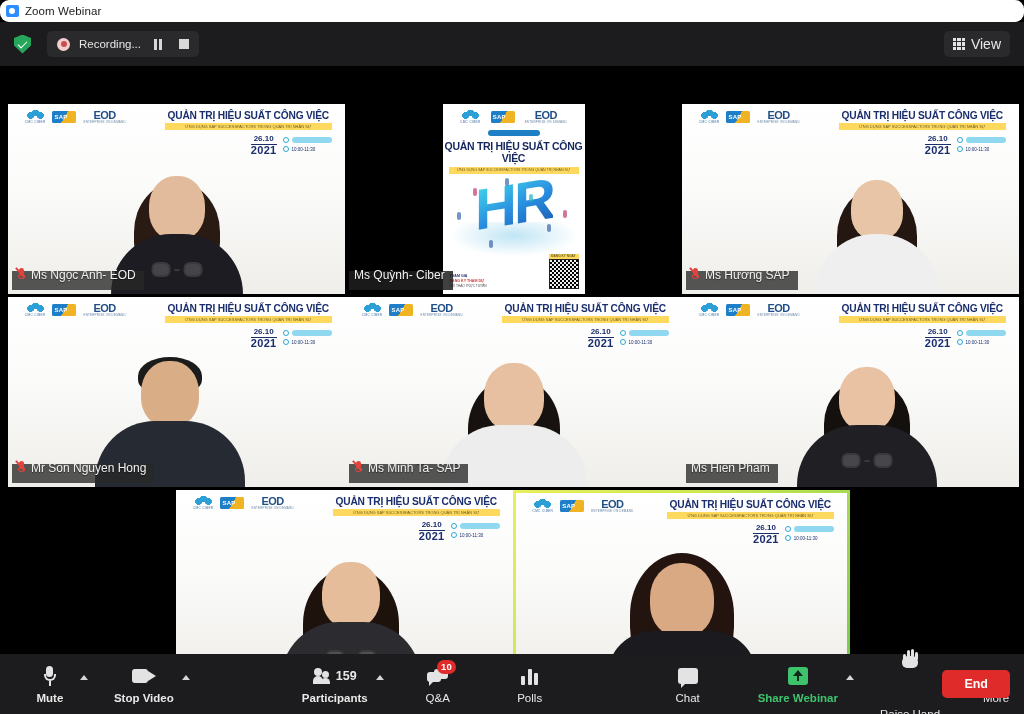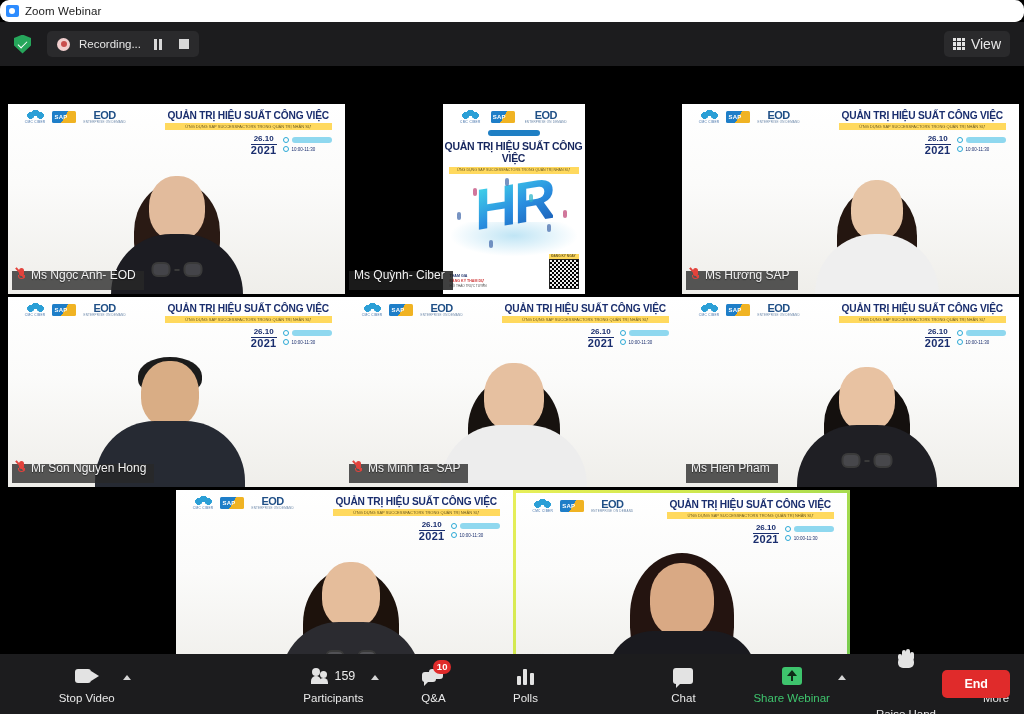--- a/index.html
+++ b/index.html
@@ -300,21 +300,21 @@
     border: 1px solid #222;
   }
 
   
   .toolbar {
     position: absolute; left: 0; bottom: 0;
     width: 1024px; height: 60px;
     background: #1c1c1e;
     display: flex; align-items: center;
   }
-  .tb-group { display: flex; align-items: flex-start; height: 100%; }
+  .tb-group { display: flex; align-items: flex-start; height: 100%; font-weight: bold; }
   .tb-item {
     display: flex; flex-direction: column; align-items: center;
     justify-content: center; gap: 4px;
     min-width: 56px; height: 100%; cursor: pointer;
     position: relative; padding: 0 6px;
   }
   .tb-label { font-size: 11.5px; color: #e9e9e9; white-space: nowrap; }
   .tb-item.green .tb-label { color: #3ec46d; }
   .tb-ico { height: 24px; display: flex; align-items: center; justify-content: center; position: relative; }
   .caret {
@@ -854,20 +854,33 @@
       </div>
     </div>
   </div>
 
 </div>
 
 <div class="toolbar">
 
   <div class="spacer-b"></div>
 
+  <div class="tb-group">
+    <div class="tb-item">
+      <span class="tb-ico">
+        <span class="ico-mic">
+            <span class="cap"></span>
+            <span class="arc"></span>
+            <span class="stem"></span>
+          </span>
+      </span>
+      <span class="tb-label">Mute</span>
+    </div>
+    <span class="caret"></span>
+  </div>
 
   <div class="tb-group" style="margin-left:18px;">
     <div class="tb-item">
       <span class="tb-ico">
         <span class="ico-cam">
             <span class="body"></span>
             <span class="lens"></span>
           </span>
       </span>
       <span class="tb-label">Stop Video</span>

